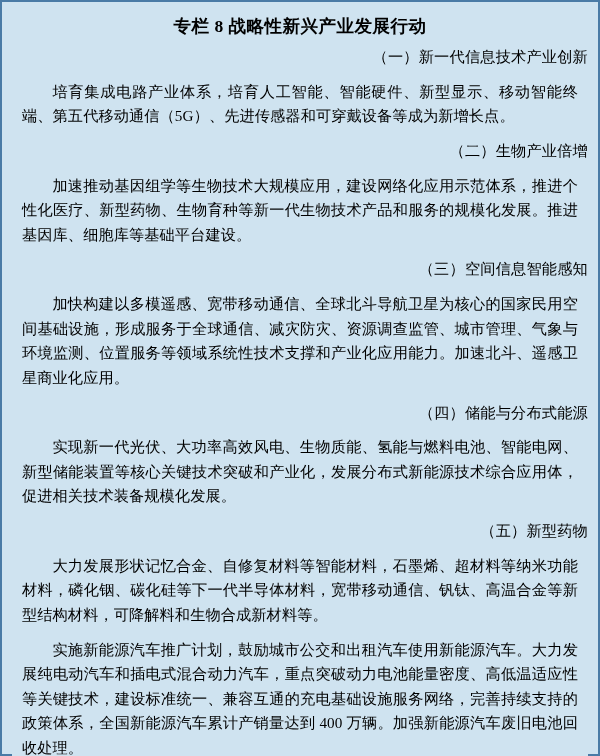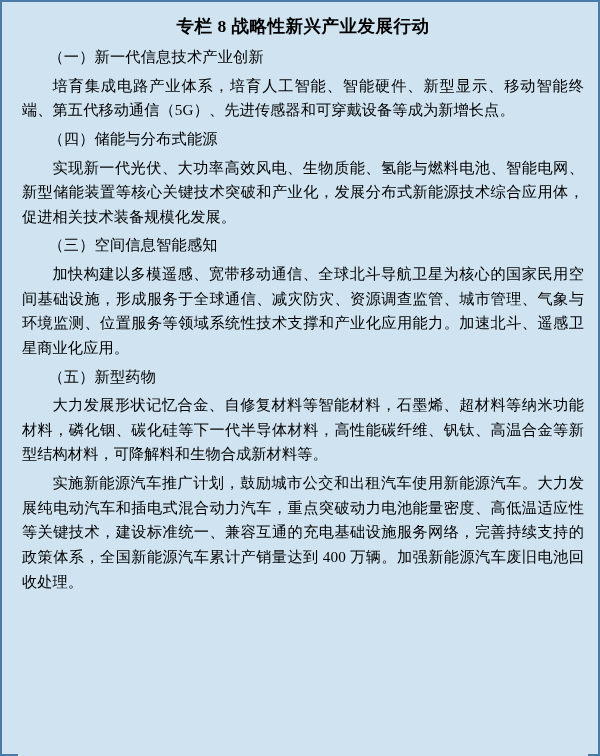--- a/index.html
+++ b/index.html
@@ -12,21 +12,21 @@
     height: 756px;
     font-family: "Liberation Serif", "DejaVu Serif", serif;
     overflow: hidden;
   }
   .box {
     box-sizing: border-box;
     width: 600px;
     height: 756px;
     background: #cfe3f0;
     border: 2px solid #4a7ba6;
-    padding: 6px 10px 4px 16px;
+    padding: 6px 10px 4px 10px;
   }
   .inner {
     box-sizing: border-box;
     width: 100%;
     height: 100%;
     background: #cfe3f0;
   }
   .box-title {
     text-align: center;
     font-size: 17.5px;
@@ -36,59 +36,64 @@
     margin: 6px 0 7px 0;
     font-family: "Liberation Serif", "DejaVu Serif", serif;
   }
   .sec-head {
     font-size: 15.2px;
     color: #000;
     text-indent: 2em;
     line-height: 1.62;
     margin: 0;
     letter-spacing: 0.2px;
+    text-align: right;
   }
   .para {
     font-size: 15.2px;
     color: #000;
     text-indent: 2em;
     line-height: 1.62;
-    margin: 4px;
+    margin: 10px;
     text-align: justify;
     text-justify: inter-ideograph;
     letter-spacing: 0.1px;
   }
 </style>
 </head>
 <body>
 
 <div class="box">
   <div class="inner">
 
     <div class="box-title">专栏 8  战略性新兴产业发展行动</div>
 
     <div>
       <p class="sec-head">（一）新一代信息技术产业创新</p>
       <p class="para">培育集成电路产业体系，培育人工智能、智能硬件、新型显示、移动智能终端、第五代移动通信（5G）、先进传感器和可穿戴设备等成为新增长点。</p>
     </div>
 
-
     <div>
-      <p class="sec-head">（四）储能与分布式能源</p>
-      <p class="para">实现新一代光伏、大功率高效风电、生物质能、氢能与燃料电池、智能电网、新型储能装置等核心关键技术突破和产业化，发展分布式新能源技术综合应用体，促进相关技术装备规模化发展。</p>
+      <p class="sec-head">（二）生物产业倍增</p>
+      <p class="para">加速推动基因组学等生物技术大规模应用，建设网络化应用示范体系，推进个性化医疗、新型药物、生物育种等新一代生物技术产品和服务的规模化发展。推进基因库、细胞库等基础平台建设。</p>
     </div>
 
     <div>
       <p class="sec-head">（三）空间信息智能感知</p>
       <p class="para">加快构建以多模遥感、宽带移动通信、全球北斗导航卫星为核心的国家民用空间基础设施，形成服务于全球通信、减灾防灾、资源调查监管、城市管理、气象与环境监测、位置服务等领域系统性技术支撑和产业化应用能力。加速北斗、遥感卫星商业化应用。</p>
     </div>
 
     <div>
+      <p class="sec-head">（四）储能与分布式能源</p>
+      <p class="para">实现新一代光伏、大功率高效风电、生物质能、氢能与燃料电池、智能电网、新型储能装置等核心关键技术突破和产业化，发展分布式新能源技术综合应用体，促进相关技术装备规模化发展。</p>
+    </div>
+
+    <div>
       <p class="sec-head">（五）新型药物</p>
-      <p class="para">大力发展形状记忆合金、自修复材料等智能材料，石墨烯、超材料等纳米功能材料，磷化铟、碳化硅等下一代半导体材料，高性能碳纤维、钒钛、高温合金等新型结构材料，可降解料和生物合成新材料等。</p>
+      <p class="para">大力发展形状记忆合金、自修复材料等智能材料，石墨烯、超材料等纳米功能材料，磷化铟、碳化硅等下一代半导体材料，宽带移动通信、钒钛、高温合金等新型结构材料，可降解料和生物合成新材料等。</p>
     </div>
 
     <div>
       <p class="para">实施新能源汽车推广计划，鼓励城市公交和出租汽车使用新能源汽车。大力发展纯电动汽车和插电式混合动力汽车，重点突破动力电池能量密度、高低温适应性等关键技术，建设标准统一、兼容互通的充电基础设施服务网络，完善持续支持的政策体系，全国新能源汽车累计产销量达到 400 万辆。加强新能源汽车废旧电池回收处理。</p>
     </div>
 
   </div>
 </div>
 
 </body></html>

